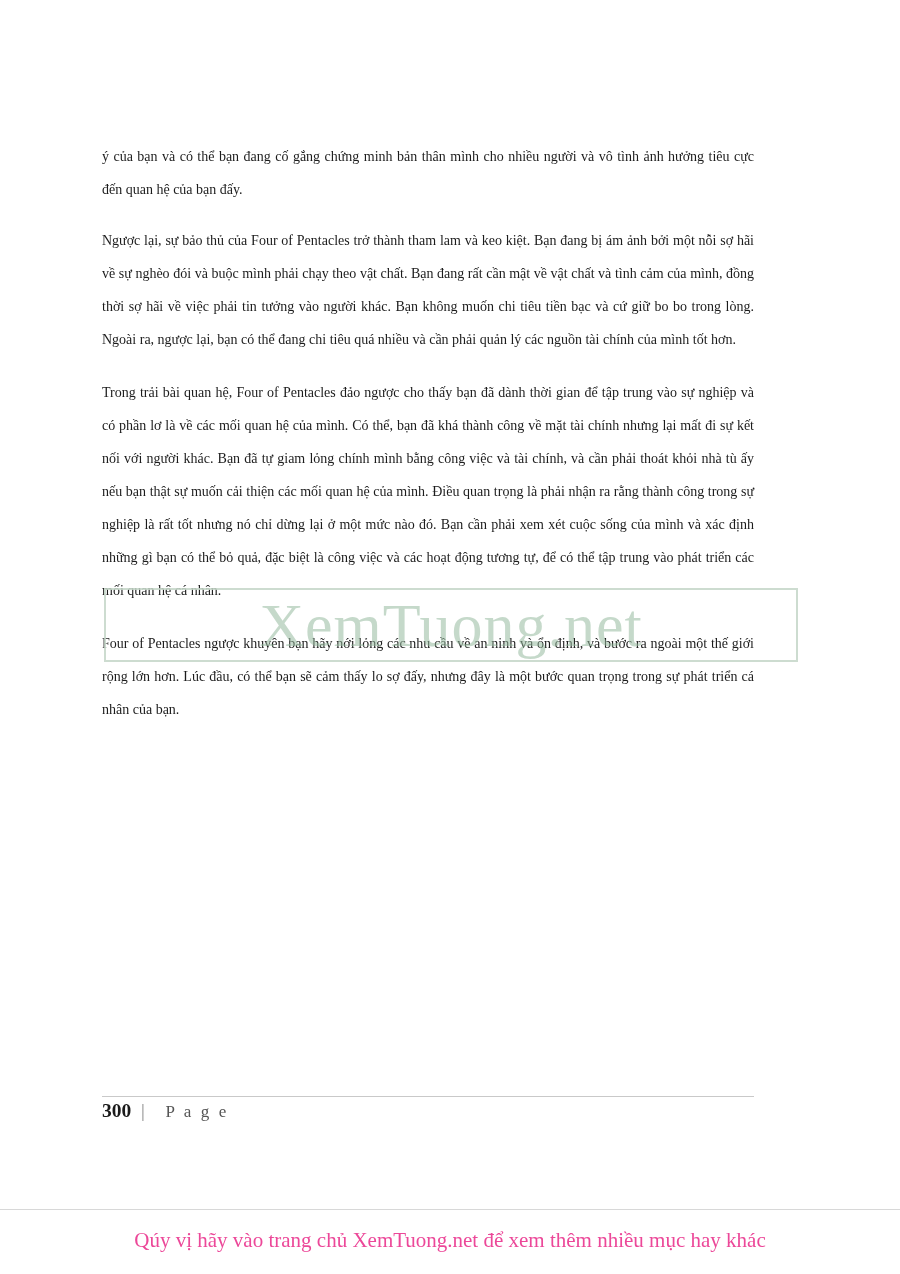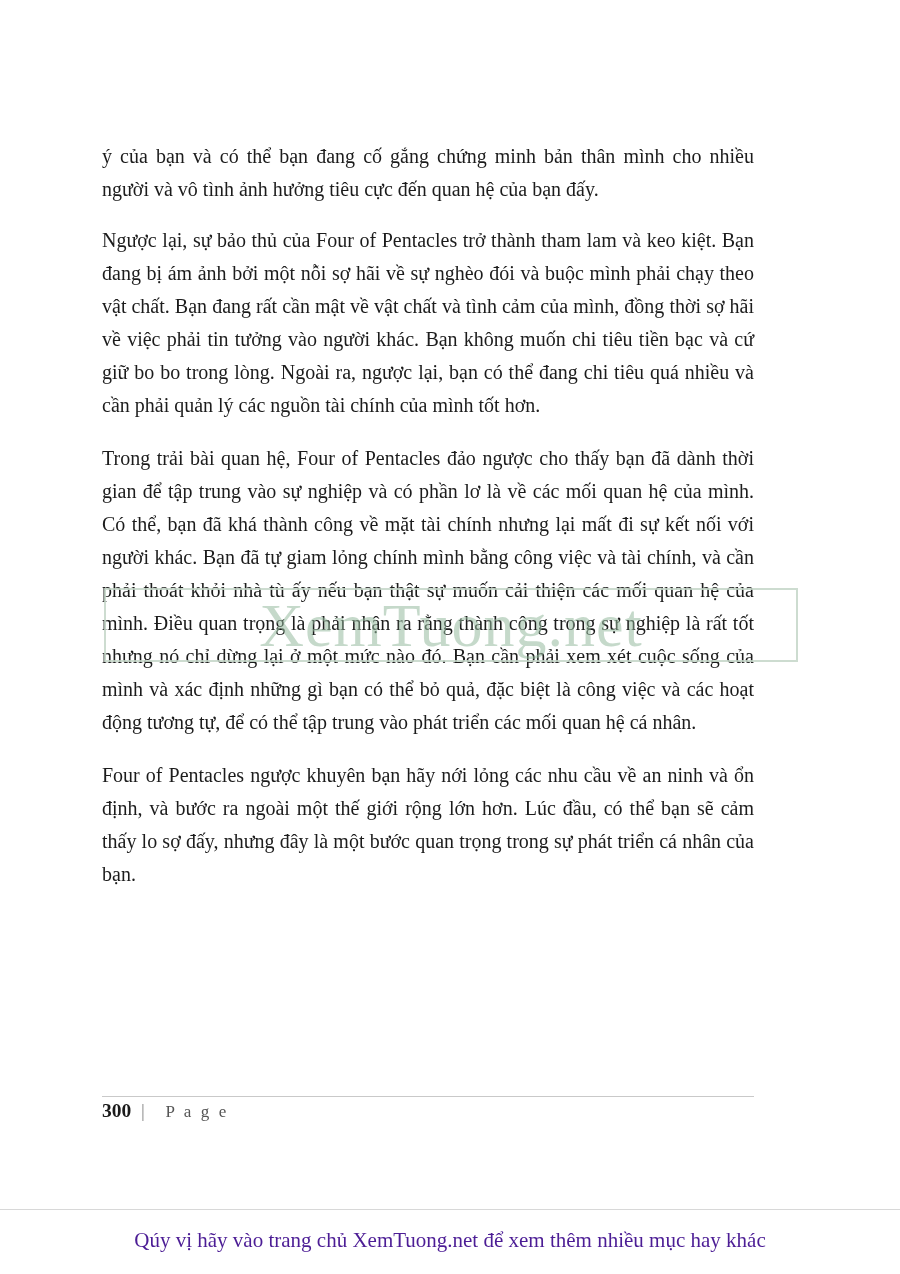--- a/index.html
+++ b/index.html
@@ -16,21 +16,21 @@
     font-family: "Liberation Serif", serif;
     color: #1a1a1a;
   }
   .content {
     position: absolute;
     left: 102px;
     top: 140px;
     width: 652px;
   }
   .para {
-    font-size: 20px;
+    font-size: 14px;
     line-height: 33px;
     text-align: justify;
     text-justify: inter-word;
     margin: 0 0 20px 0;
     color: #1c1c1c;
   }
   .para.tight {
     margin-bottom: 18px;
   }
   .heading {
@@ -105,21 +105,21 @@
     height: 65px;
     background: #ffffff;
   }
   .bottom-note {
     position: absolute;
     left: 0;
     top: 1228px;
     width: 900px;
     text-align: center;
     font-size: 21px;
-    color: #4c1d95;
+    color: #ec4899;
     font-family: "Liberation Serif", serif;
   }
 </style>
 </head>
 <body>
 
 <div class="page">
 
   <div class="content">
 

